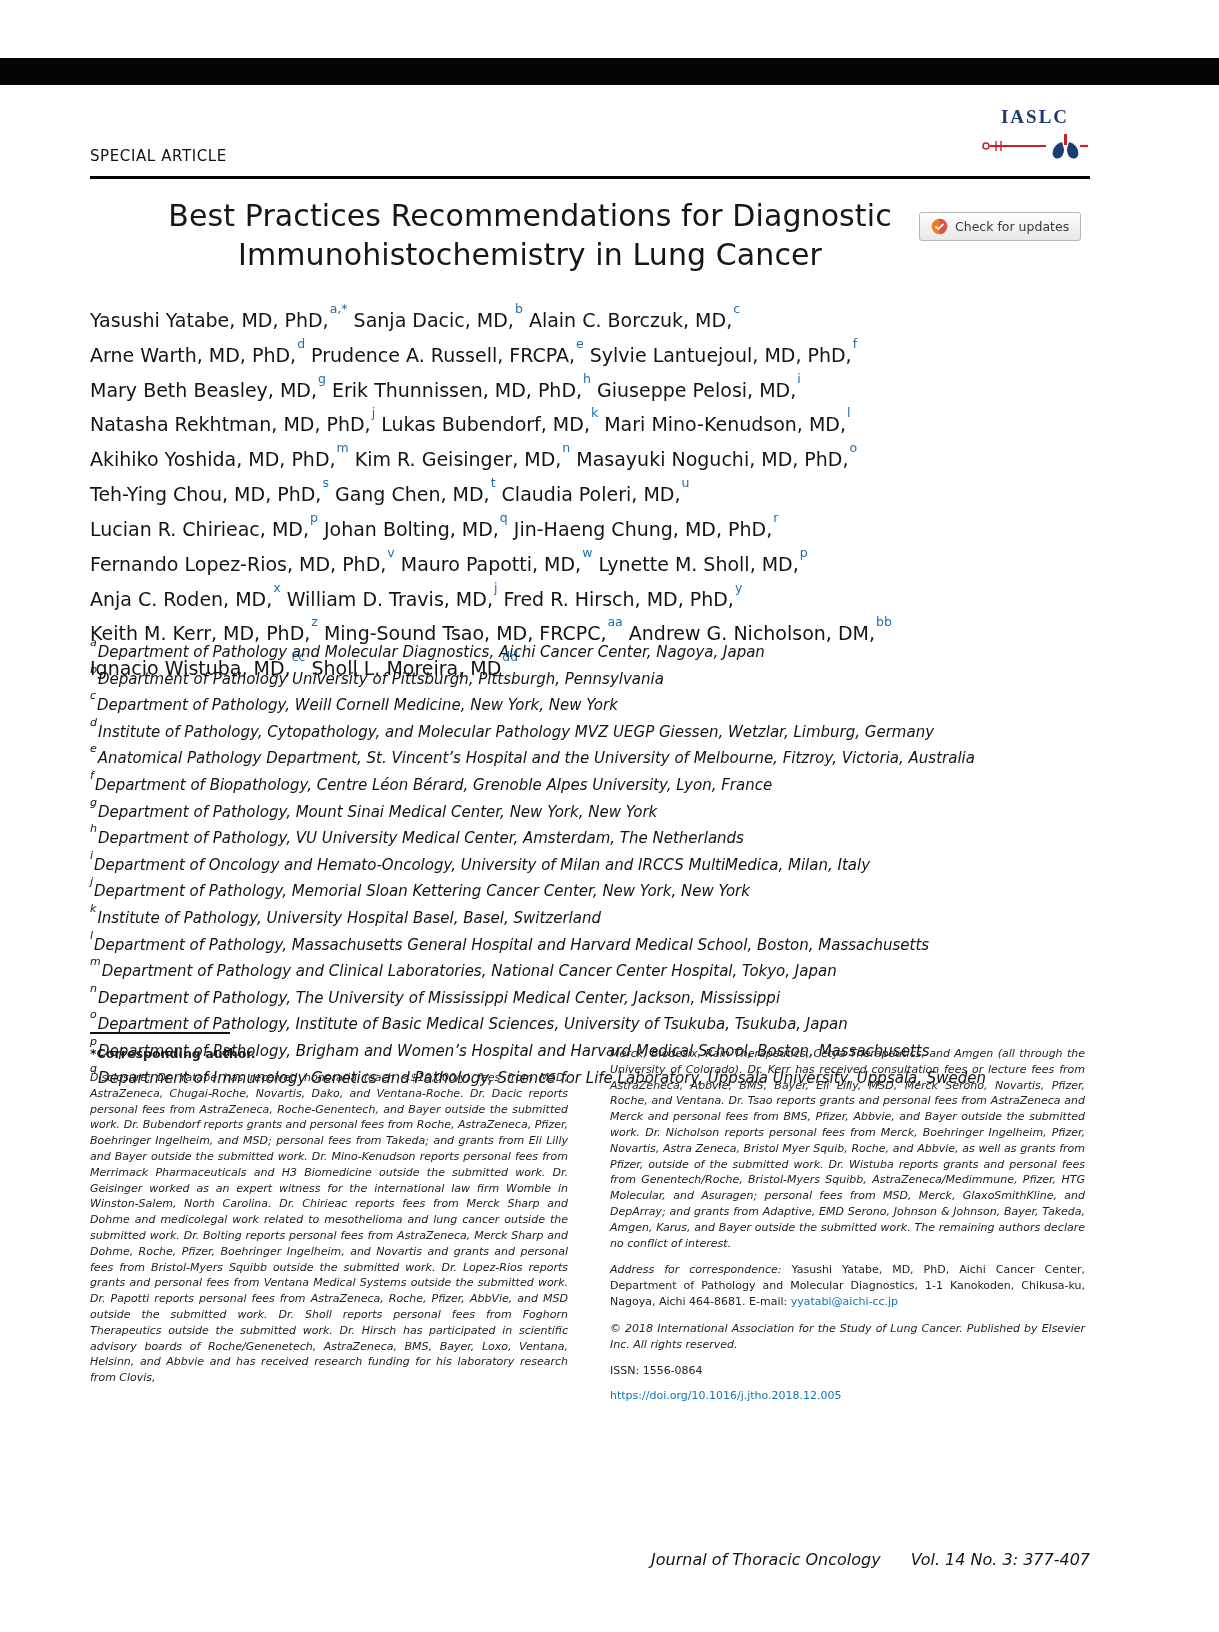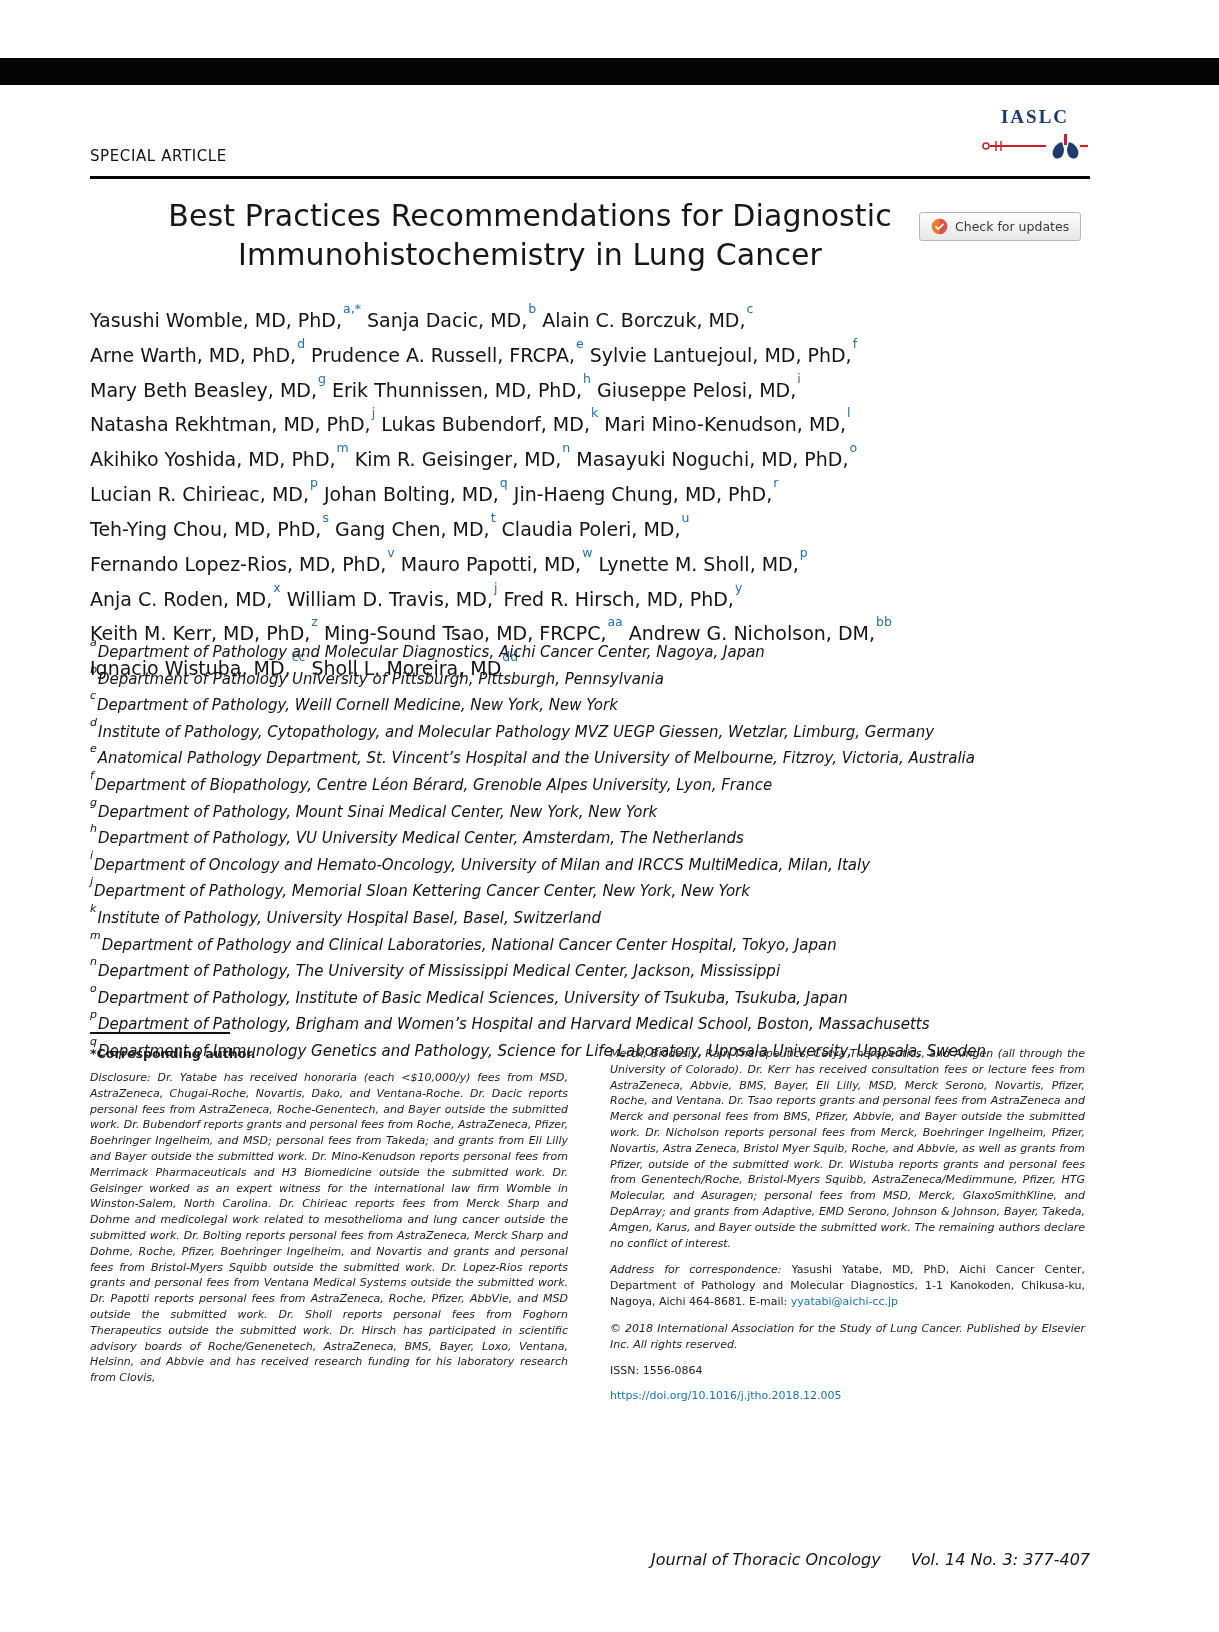--- a/index.html
+++ b/index.html
@@ -119,45 +119,46 @@
   <div class="check-badge">
     <svg width="17" height="17" viewBox="0 0 24 24">
       <circle cx="12" cy="12" r="11" fill="#ef7d23"></circle>
       <path d="M12 1 A11 11 0 0 1 12 23 Z" fill="#d9534f"></path>
       <path d="M7 12.5 l3.2 3.2 L17 9" stroke="#ffffff" stroke-width="2.4" fill="none" stroke-linecap="round"></path>
     </svg>
     <span>Check for updates</span>
   </div>
 
   <div class="authors" id="authors">
-      <div class="author-line"><span>Yasushi Womble, MD, PhD,</span><sup class="auth-sup">a,*</sup><span> Sanja Dacic, MD,</span><sup class="auth-sup">b</sup><span> Alain C. Borczuk, MD,</span><sup class="auth-sup">c</sup></div>
+      <div class="author-line"><span>Yasushi Yatabe, MD, PhD,</span><sup class="auth-sup">a,*</sup><span> Sanja Dacic, MD,</span><sup class="auth-sup">b</sup><span> Alain C. Borczuk, MD,</span><sup class="auth-sup">c</sup></div>
       <div class="author-line"><span>Arne Warth, MD, PhD,</span><sup class="auth-sup">d</sup><span> Prudence A. Russell, FRCPA,</span><sup class="auth-sup">e</sup><span> Sylvie Lantuejoul, MD, PhD,</span><sup class="auth-sup">f</sup></div>
       <div class="author-line"><span>Mary Beth Beasley, MD,</span><sup class="auth-sup">g</sup><span> Erik Thunnissen, MD, PhD,</span><sup class="auth-sup">h</sup><span> Giuseppe Pelosi, MD,</span><sup class="auth-sup">i</sup></div>
       <div class="author-line"><span>Natasha Rekhtman, MD, PhD,</span><sup class="auth-sup">j</sup><span> Lukas Bubendorf, MD,</span><sup class="auth-sup">k</sup><span> Mari Mino-Kenudson, MD,</span><sup class="auth-sup">l</sup></div>
       <div class="author-line"><span>Akihiko Yoshida, MD, PhD,</span><sup class="auth-sup">m</sup><span> Kim R. Geisinger, MD,</span><sup class="auth-sup">n</sup><span> Masayuki Noguchi, MD, PhD,</span><sup class="auth-sup">o</sup></div>
+      <div class="author-line"><span>Teh-Ying Chou, MD, PhD,</span><sup class="auth-sup">s</sup><span> Gang Chen, MD,</span><sup class="auth-sup">t</sup><span> Claudia Poleri, MD,</span><sup class="auth-sup">u</sup></div>
       <div class="author-line"><span>Lucian R. Chirieac, MD,</span><sup class="auth-sup">p</sup><span> Johan Bolting, MD,</span><sup class="auth-sup">q</sup><span> Jin-Haeng Chung, MD, PhD,</span><sup class="auth-sup">r</sup></div>
-      <div class="author-line"><span>Teh-Ying Chou, MD, PhD,</span><sup class="auth-sup">s</sup><span> Gang Chen, MD,</span><sup class="auth-sup">t</sup><span> Claudia Poleri, MD,</span><sup class="auth-sup">u</sup></div>
       <div class="author-line"><span>Fernando Lopez-Rios, MD, PhD,</span><sup class="auth-sup">v</sup><span> Mauro Papotti, MD,</span><sup class="auth-sup">w</sup><span> Lynette M. Sholl, MD,</span><sup class="auth-sup">p</sup></div>
       <div class="author-line"><span>Anja C. Roden, MD,</span><sup class="auth-sup">x</sup><span> William D. Travis, MD,</span><sup class="auth-sup">j</sup><span> Fred R. Hirsch, MD, PhD,</span><sup class="auth-sup">y</sup></div>
       <div class="author-line"><span>Keith M. Kerr, MD, PhD,</span><sup class="auth-sup">z</sup><span> Ming-Sound Tsao, MD, FRCPC,</span><sup class="auth-sup">aa</sup><span> Andrew G. Nicholson, DM,</span><sup class="auth-sup">bb</sup></div>
       <div class="author-line"><span>Ignacio Wistuba, MD,</span><sup class="auth-sup">cc</sup><span> Sholl L. Moreira, MD</span><sup class="auth-sup">dd</sup></div>
     </div>
 
   <div class="affils" id="affils">
       <div class="affil-line"><sup class="aff-sup">a</sup><span>Department of Pathology and Molecular Diagnostics, Aichi Cancer Center, Nagoya, Japan</span></div>
       <div class="affil-line"><sup class="aff-sup">b</sup><span>Department of Pathology University of Pittsburgh, Pittsburgh, Pennsylvania</span></div>
       <div class="affil-line"><sup class="aff-sup">c</sup><span>Department of Pathology, Weill Cornell Medicine, New York, New York</span></div>
       <div class="affil-line"><sup class="aff-sup">d</sup><span>Institute of Pathology, Cytopathology, and Molecular Pathology MVZ UEGP Giessen, Wetzlar, Limburg, Germany</span></div>
       <div class="affil-line"><sup class="aff-sup">e</sup><span>Anatomical Pathology Department, St. Vincent’s Hospital and the University of Melbourne, Fitzroy, Victoria, Australia</span></div>
       <div class="affil-line"><sup class="aff-sup">f</sup><span>Department of Biopathology, Centre Léon Bérard, Grenoble Alpes University, Lyon, France</span></div>
       <div class="affil-line"><sup class="aff-sup">g</sup><span>Department of Pathology, Mount Sinai Medical Center, New York, New York</span></div>
       <div class="affil-line"><sup class="aff-sup">h</sup><span>Department of Pathology, VU University Medical Center, Amsterdam, The Netherlands</span></div>
       <div class="affil-line"><sup class="aff-sup">i</sup><span>Department of Oncology and Hemato-Oncology, University of Milan and IRCCS MultiMedica, Milan, Italy</span></div>
       <div class="affil-line"><sup class="aff-sup">j</sup><span>Department of Pathology, Memorial Sloan Kettering Cancer Center, New York, New York</span></div>
       <div class="affil-line"><sup class="aff-sup">k</sup><span>Institute of Pathology, University Hospital Basel, Basel, Switzerland</span></div>
+      <div class="affil-line"><sup class="aff-sup">l</sup><span>Department of Pathology, Massachusetts General Hospital and Harvard Medical School, Boston, Massachusetts</span></div>
       <div class="affil-line"><sup class="aff-sup">m</sup><span>Department of Pathology and Clinical Laboratories, National Cancer Center Hospital, Tokyo, Japan</span></div>
       <div class="affil-line"><sup class="aff-sup">n</sup><span>Department of Pathology, The University of Mississippi Medical Center, Jackson, Mississippi</span></div>
       <div class="affil-line"><sup class="aff-sup">o</sup><span>Department of Pathology, Institute of Basic Medical Sciences, University of Tsukuba, Tsukuba, Japan</span></div>
       <div class="affil-line"><sup class="aff-sup">p</sup><span>Department of Pathology, Brigham and Women’s Hospital and Harvard Medical School, Boston, Massachusetts</span></div>
       <div class="affil-line"><sup class="aff-sup">q</sup><span>Department of Immunology Genetics and Pathology, Science for Life Laboratory, Uppsala University, Uppsala, Sweden</span></div>
     </div>
 
   <div class="fn-rule"></div>
 
   <div class="fn-left">

